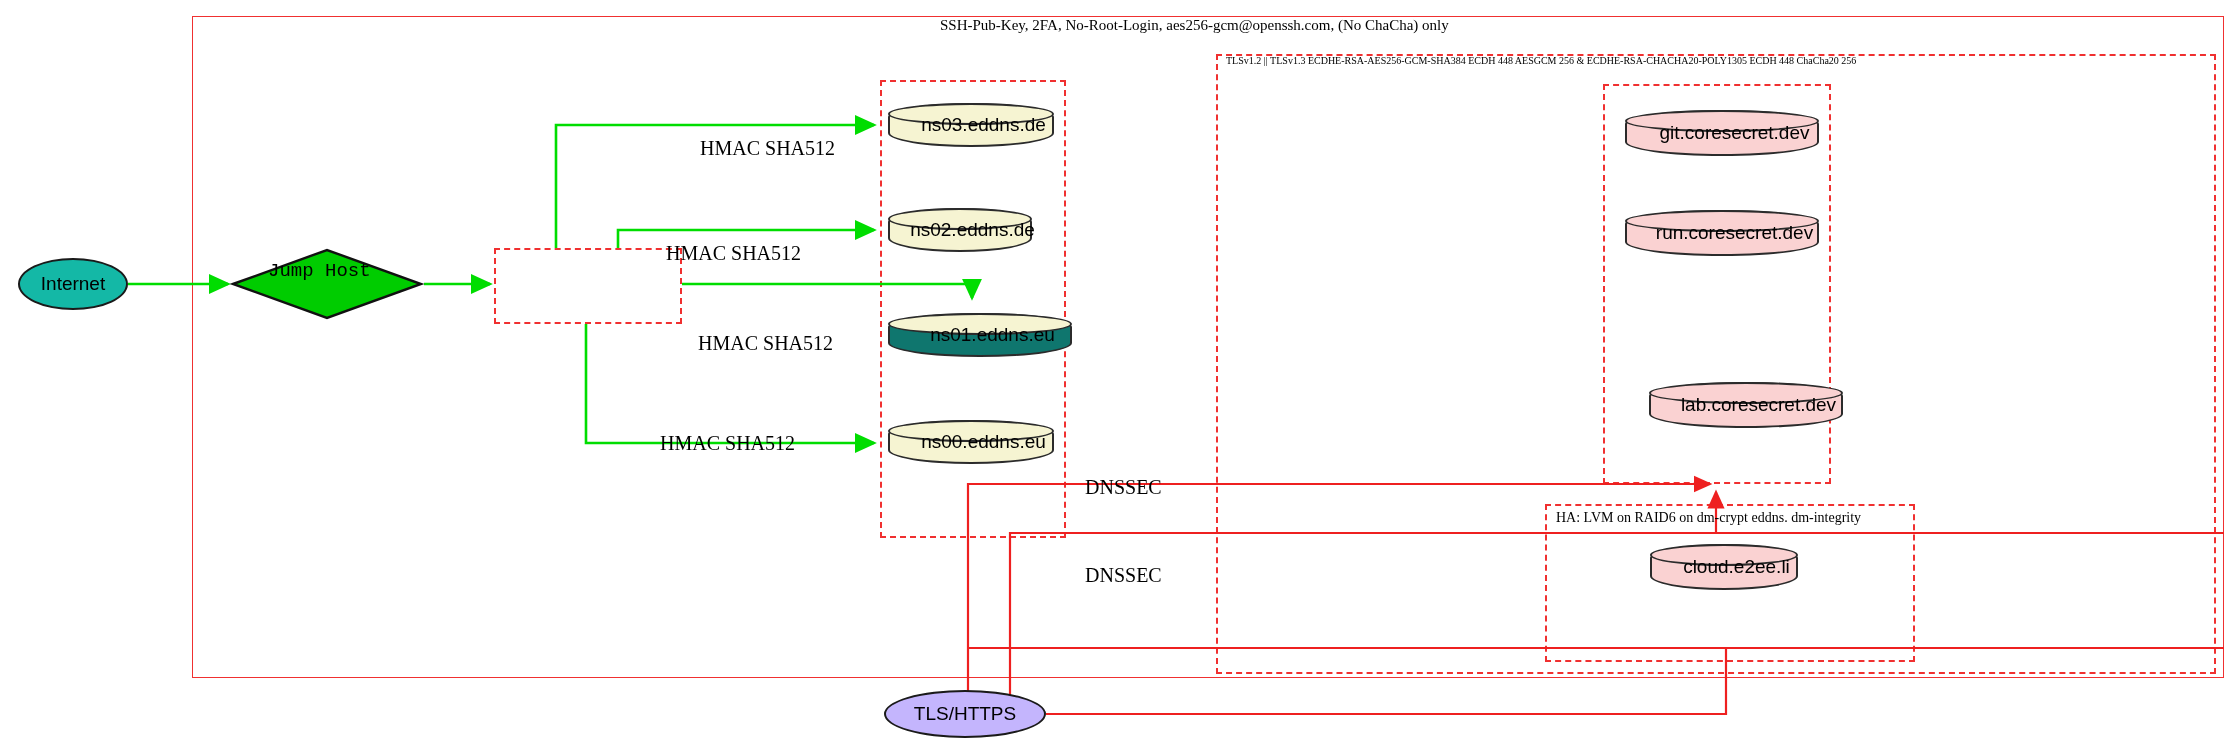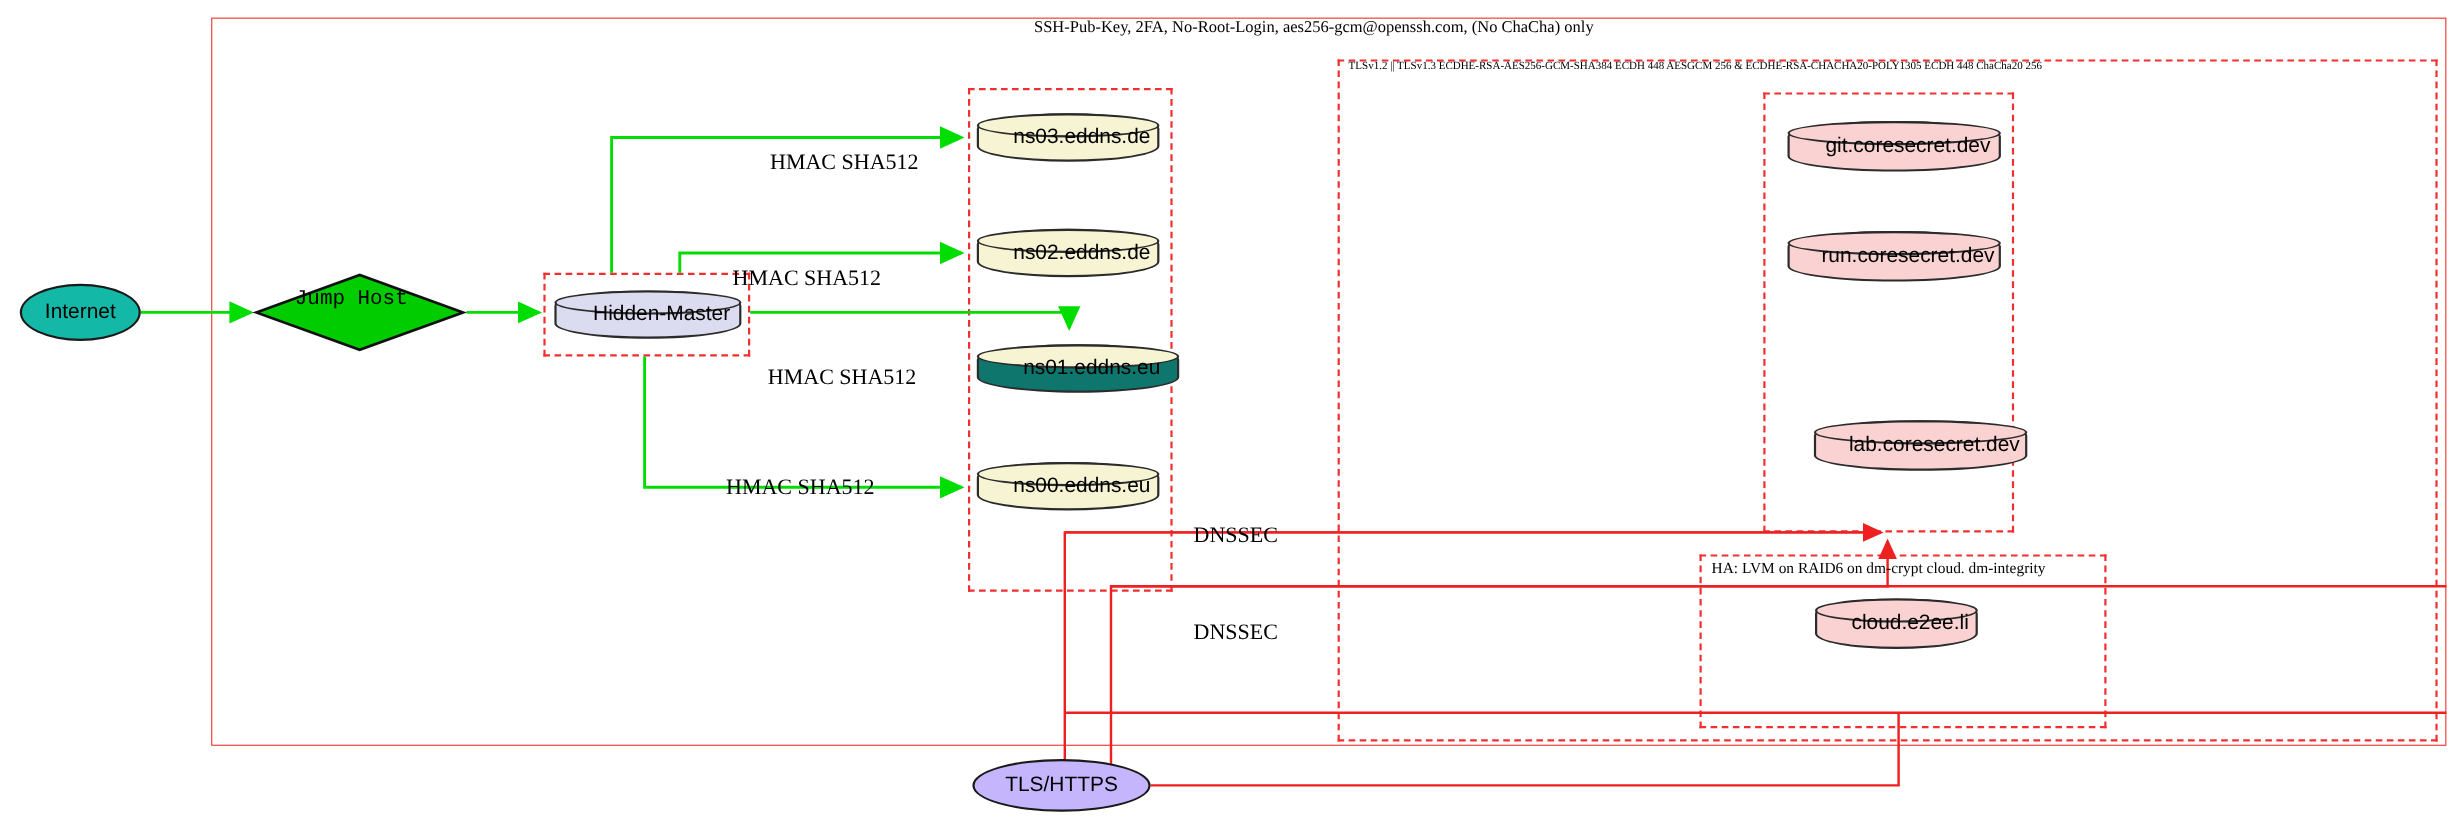--- a/index.html
+++ b/index.html
@@ -167,31 +167,27 @@
 
   <div class="node ellipse" style="left:18px; top:258px; width:110px; height:52px; background:#14b8a6;">
     <span class="node-text">Internet</span>
   </div>
 
   <svg class="layer" style="pointer-events:none;" viewBox="0 0 2240 744">
     <polygon points="233,284 327,250 421,284 327,318" fill="#00cc00" stroke="#111111" stroke-width="2.4"></polygon>
   </svg>
   <div class="lbl" style="left:268px; top:260px; font-size:19px; font-family:Liberation Mono, monospace;">Jump Host</div>
 
-  <div class="node cyl" style="left:504px; top:264px; width:170px; height:44px; background:#dcdcf0;">
-    <div class="cap" style="background:#dcdcf0;"></div>
-    <span class="node-text">Hidden-Master</span>
-  </div>
 
   <div class="node cyl" style="left:888px; top:103px; width:166px; height:44px; background:#f6f4d2;">
     <div class="cap" style="background:#f6f4d2;"></div>
     <span class="node-text">ns03.eddns.de</span>
   </div>
 
-  <div class="node cyl" style="left:888px; top:208px; width:166px; height:44px; background:#f6f4d2;">
+  <div class="node cyl" style="left:888px; top:208px; width:144px; height:44px; background:#f6f4d2;">
     <div class="cap" style="background:#f6f4d2;"></div>
     <span class="node-text">ns02.eddns.de</span>
   </div>
 
   <div class="node cyl" style="left:888px; top:313px; width:184px; height:44px; background:#0f766e;">
     <div class="cap" style="background:#f6f4d2;"></div>
     <span class="node-text">ns01.eddns.eu</span>
   </div>
 
   <div class="node cyl" style="left:888px; top:420px; width:166px; height:44px; background:#f6f4d2;">
@@ -220,21 +216,21 @@
   </div>
 
   <div class="node ellipse" style="left:884px; top:690px; width:162px; height:48px; background:#c4b5fd;">
     <span class="node-text">TLS/HTTPS</span>
   </div>
 
   <div class="cluster-label" style="left:940px; top:17px; font-size:15px;">SSH-Pub-Key, 2FA, No-Root-Login, aes256-gcm@openssh.com, (No ChaCha) only</div>
 
   <div class="cluster-label" style="left:1226px; top:55px; font-size:10px;">TLSv1.2 || TLSv1.3 ECDHE-RSA-AES256-GCM-SHA384 ECDH 448 AESGCM 256 &amp; ECDHE-RSA-CHACHA20-POLY1305 ECDH 448 ChaCha20 256</div>
 
-  <div class="cluster-label" style="left:1556px; top:510px; font-size:14px;">HA: LVM on RAID6 on dm-crypt cloud. dm-integrity</div>
+  <div class="cluster-label" style="left:1556px; top:510px; font-size:14px;">HA: LVM on RAID6 on dm-crypt eddns. dm-integrity</div>
 
   <div class="edge-label" style="left:700px; top:113px;">HMAC SHA512</div>
 
   <div class="edge-label" style="left:666px; top:218px;">HMAC SHA512</div>
 
   <div class="edge-label" style="left:698px; top:308px;">HMAC SHA512</div>
 
   <div class="edge-label" style="left:660px; top:408px;">HMAC SHA512</div>
 
   <div class="edge-label" style="left:1085px; top:452px;">DNSSEC</div>

